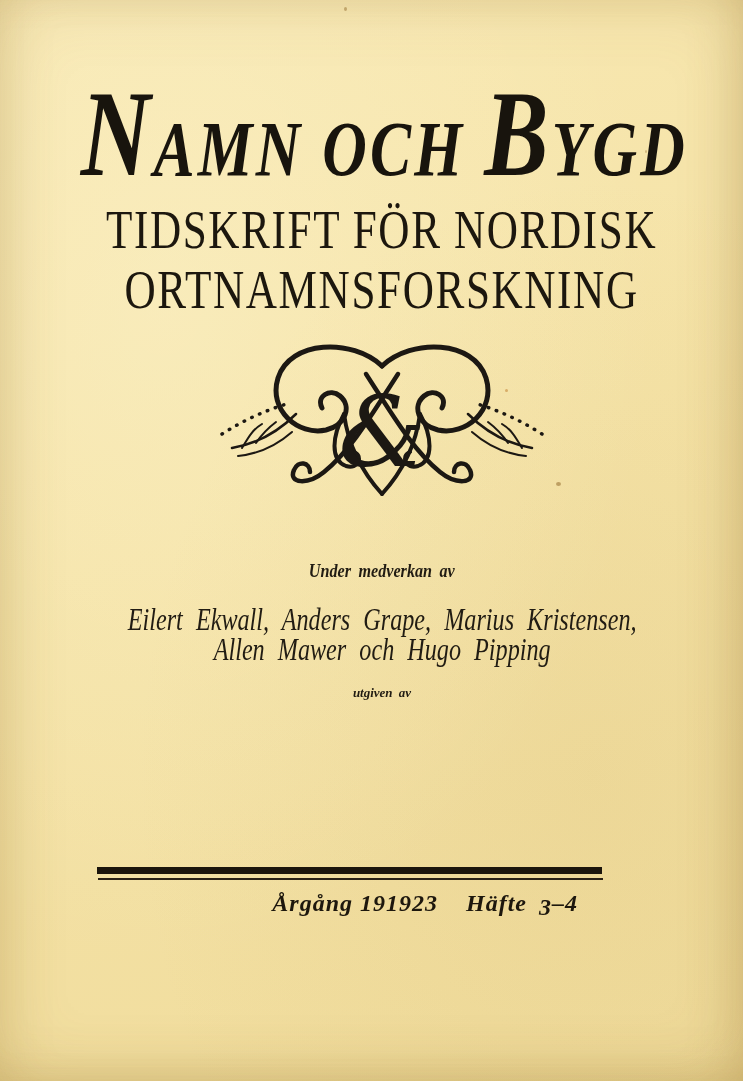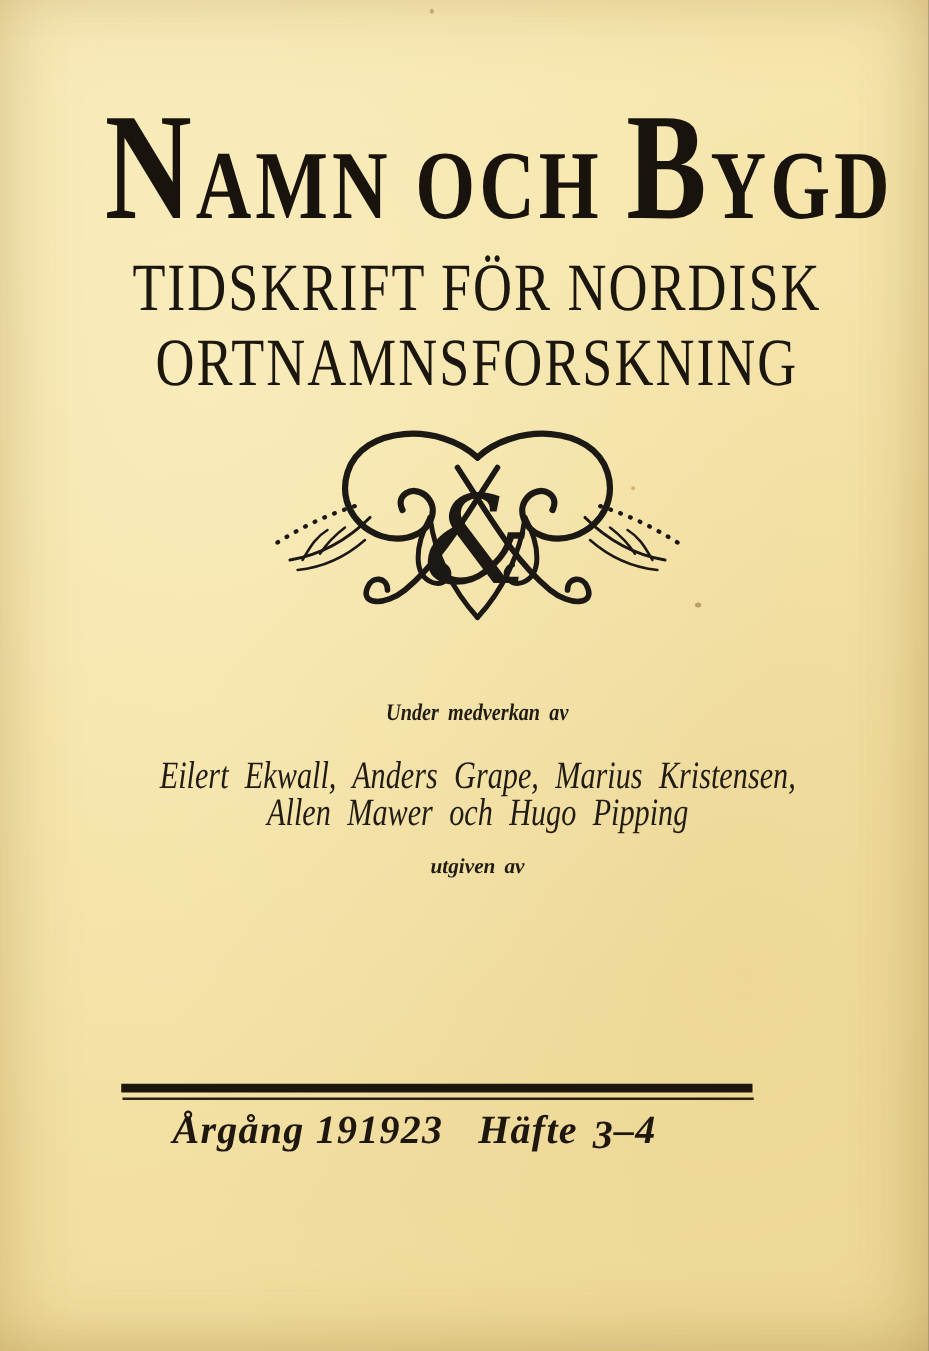--- a/index.html
+++ b/index.html
@@ -48,55 +48,55 @@
   
   .contrib-heading{top:561px;}
   .contrib-heading .sq{transform:scaleX(.85);transform-origin:50% 0;
       font-style:italic;font-weight:700;font-size:19px;line-height:19px;word-spacing:4px;}
   .names{top:605px;}
   .names .sq{transform:scaleX(.78);transform-origin:50% 0;}
   .names-line{font-style:italic;font-size:31px;line-height:30px;word-spacing:9px;}
 
   
   .editor-heading{top:684px;}
-  .editor-heading .sq{font-style:italic;font-weight:700;font-size:17px;line-height:17px;word-spacing:3px;}
+  .editor-heading .sq{font-style:italic;font-weight:700;font-size:13px;line-height:17px;word-spacing:3px;}
   .editor-name{top:714px;}
   .editor-name .sq{transform:scaleX(.87);transform-origin:50% 0;
       font-style:italic;font-size:26px;line-height:33px;letter-spacing:2.5px;}
   .e-big{font-size:33px;}
   .e-word{margin:0 9px;}
 
   
   .rule-thick{position:absolute;left:97px;top:867px;width:505px;height:7px;background:#1b150c;}
   .rule-thin{position:absolute;left:98px;top:878px;width:505px;height:2px;background:#2a2115;}
 
   
   .issue-line{
     position:absolute;left:138px;top:890px;width:440px;
-    display:flex;justify-content:flex-start;align-items:baseline;
-    font-style:italic;font-weight:700;font-size:32px;line-height:27px;letter-spacing:1px;
+    display:flex;justify-content:flex-end;align-items:baseline;
+    font-style:italic;font-weight:700;font-size:24px;line-height:27px;letter-spacing:1px;
     color:#1d170d;white-space:nowrap;
   }
   .issue-year{margin-right:28px;}
   .issue-group .num{margin-left:12px;}
   .os3{display:inline-block;transform:translateY(4px);}
 
   
   .speck{position:absolute;border-radius:50%;pointer-events:none;}
   .speck1{left:556px;top:482px;width:5px;height:4px;background:rgba(146,106,43,.55);}
   .speck2{left:505px;top:389px;width:3px;height:3px;background:rgba(190,120,40,.5);}
   .speck3{left:344px;top:7px;width:3px;height:4px;background:rgba(140,100,40,.45);}
   .speck4{left:645px;top:150px;width:2px;height:3px;background:rgba(140,100,40,.35);}
 </style>
 </head>
 <body>
 
 <div class="page">
 
-  <h1 class="block title" style="margin:0;font-weight:700;">
+  <h1 class="block title" style="margin:0;font-weight:700;font-style:italic;">
     <span class="sq">
       <span class="t-word"><span class="t-big">N</span><span class="t-small">AMN</span></span><span class="t-word t-small">OCH</span><span class="t-word"><span class="t-big">B</span><span class="t-small">YGD</span></span>
     </span>
   </h1>
 
   <div class="block subtitle">
     <span class="sq">
       <div class="sub-line">TIDSKRIFT FÖR NORDISK</div>
       <div class="sub-line">ORTNAMNSFORSKNING</div>
     </span>

